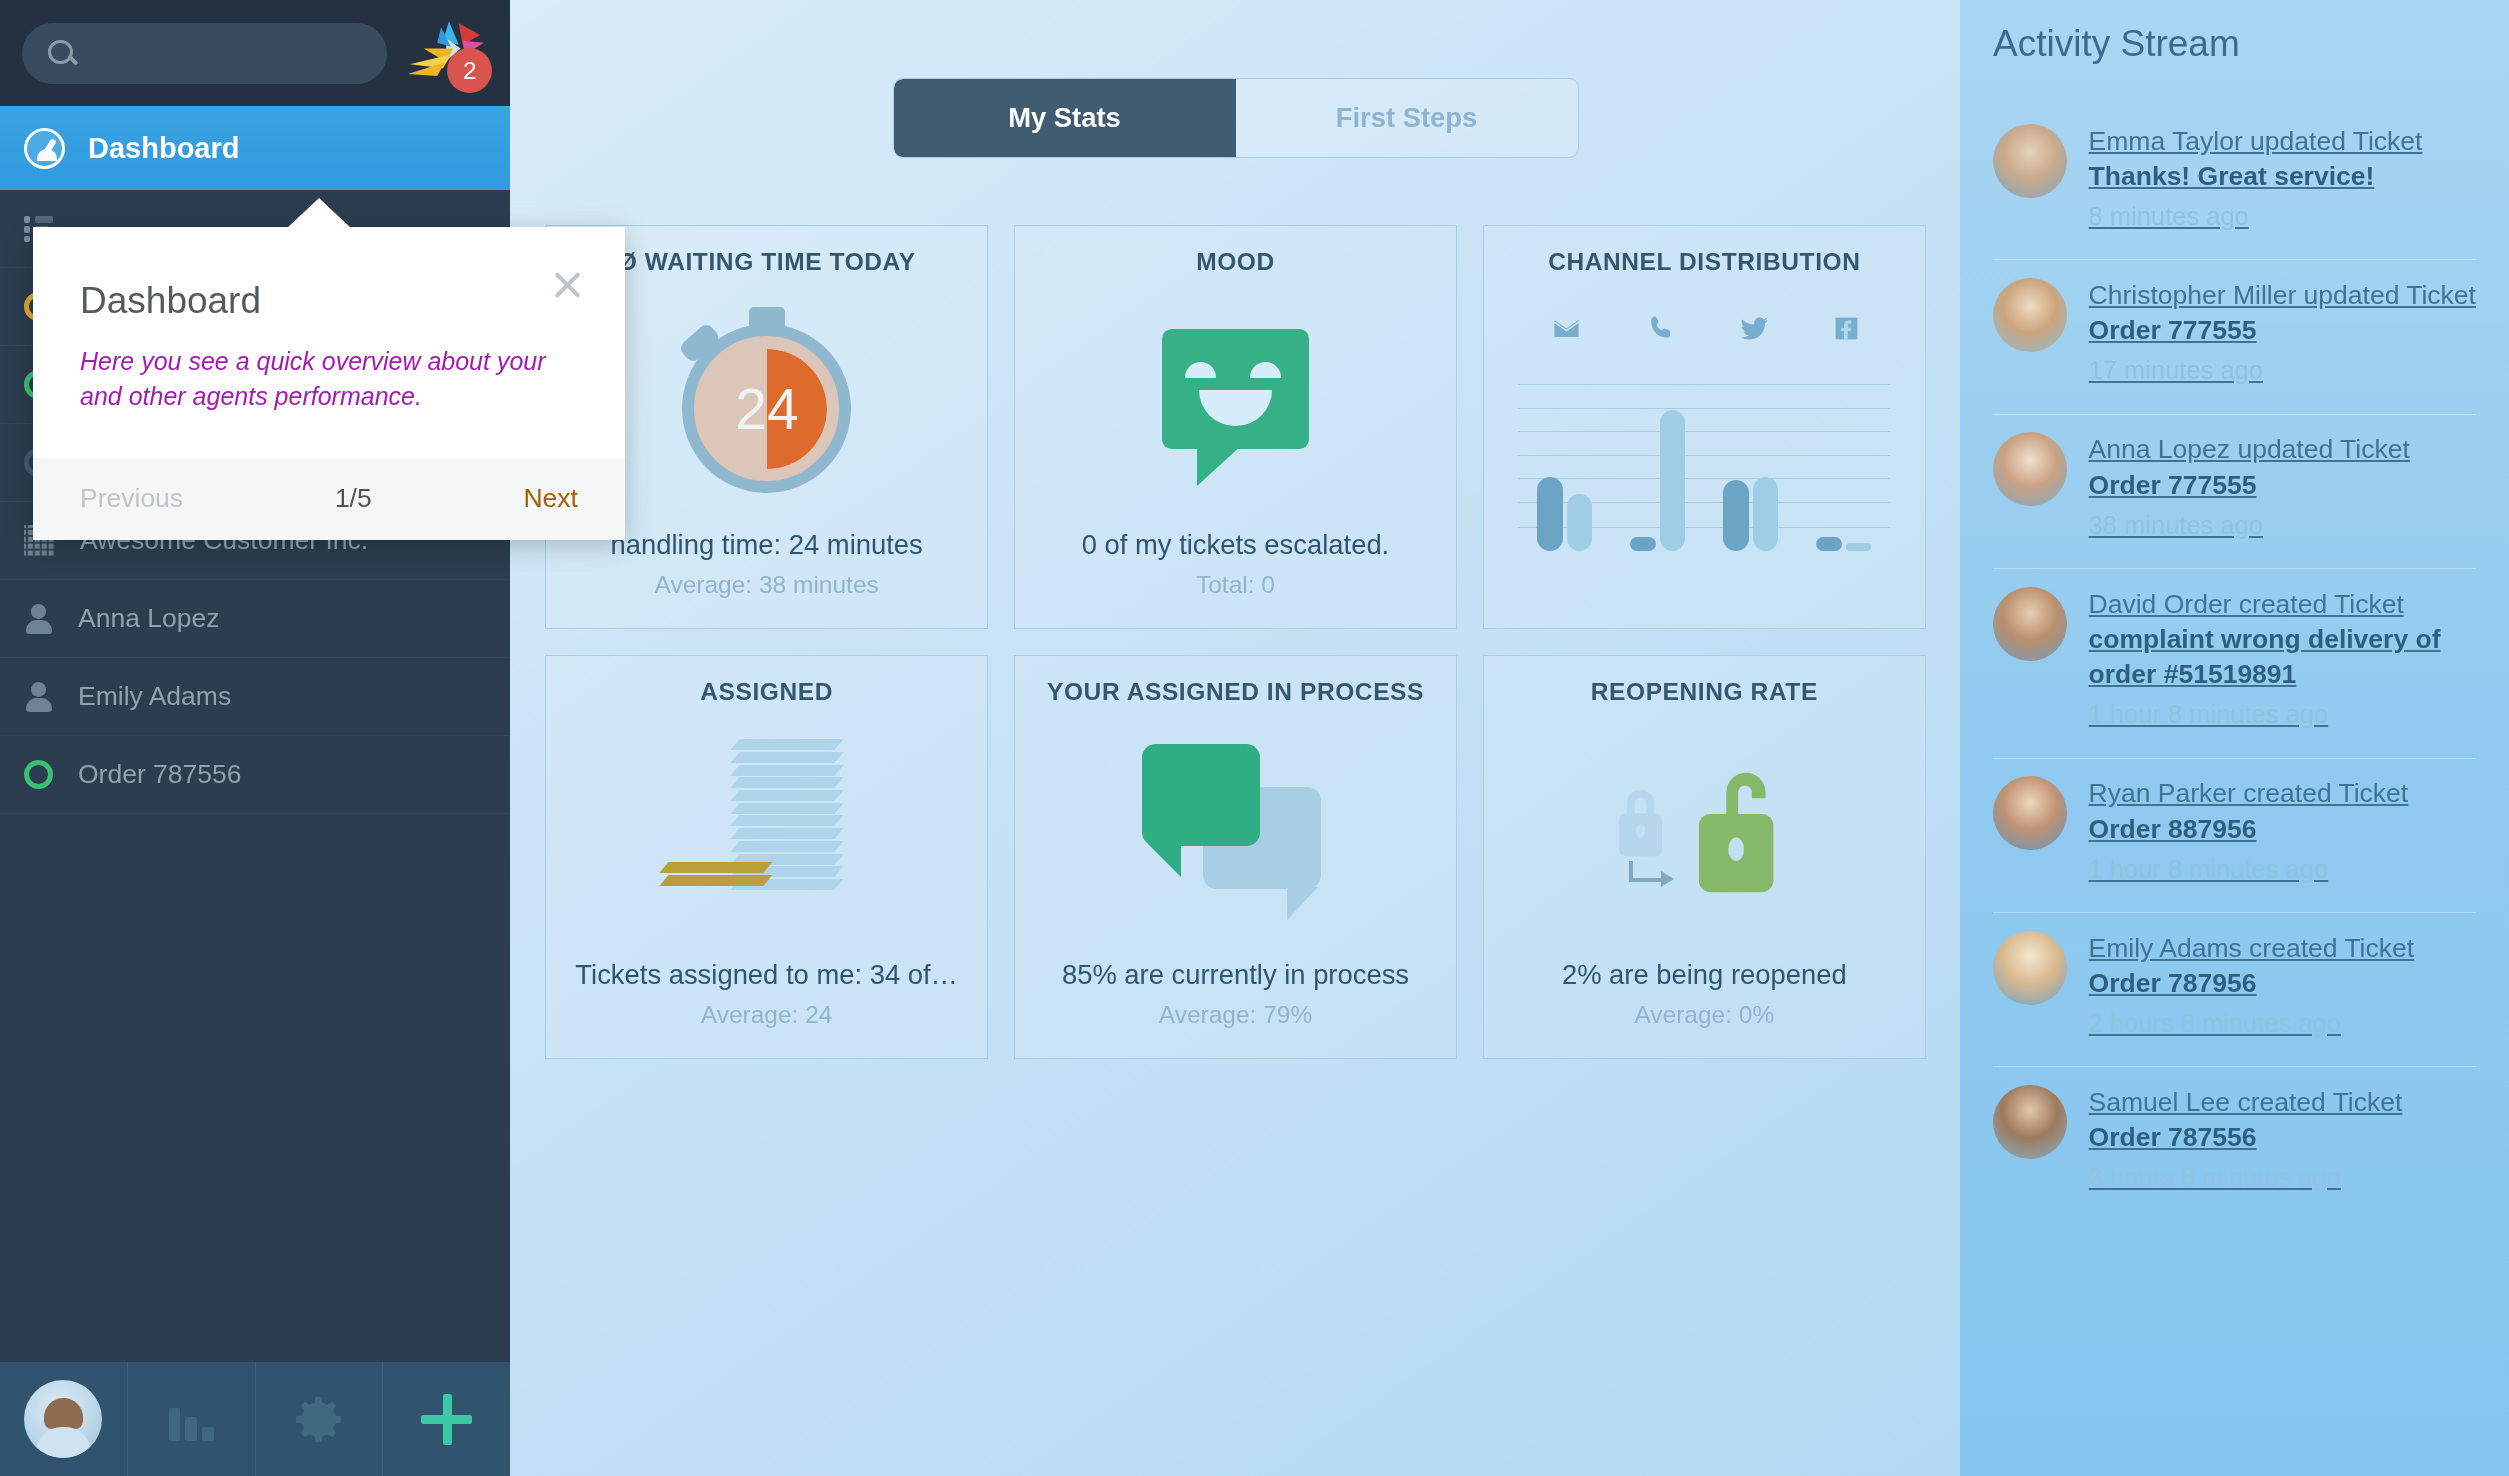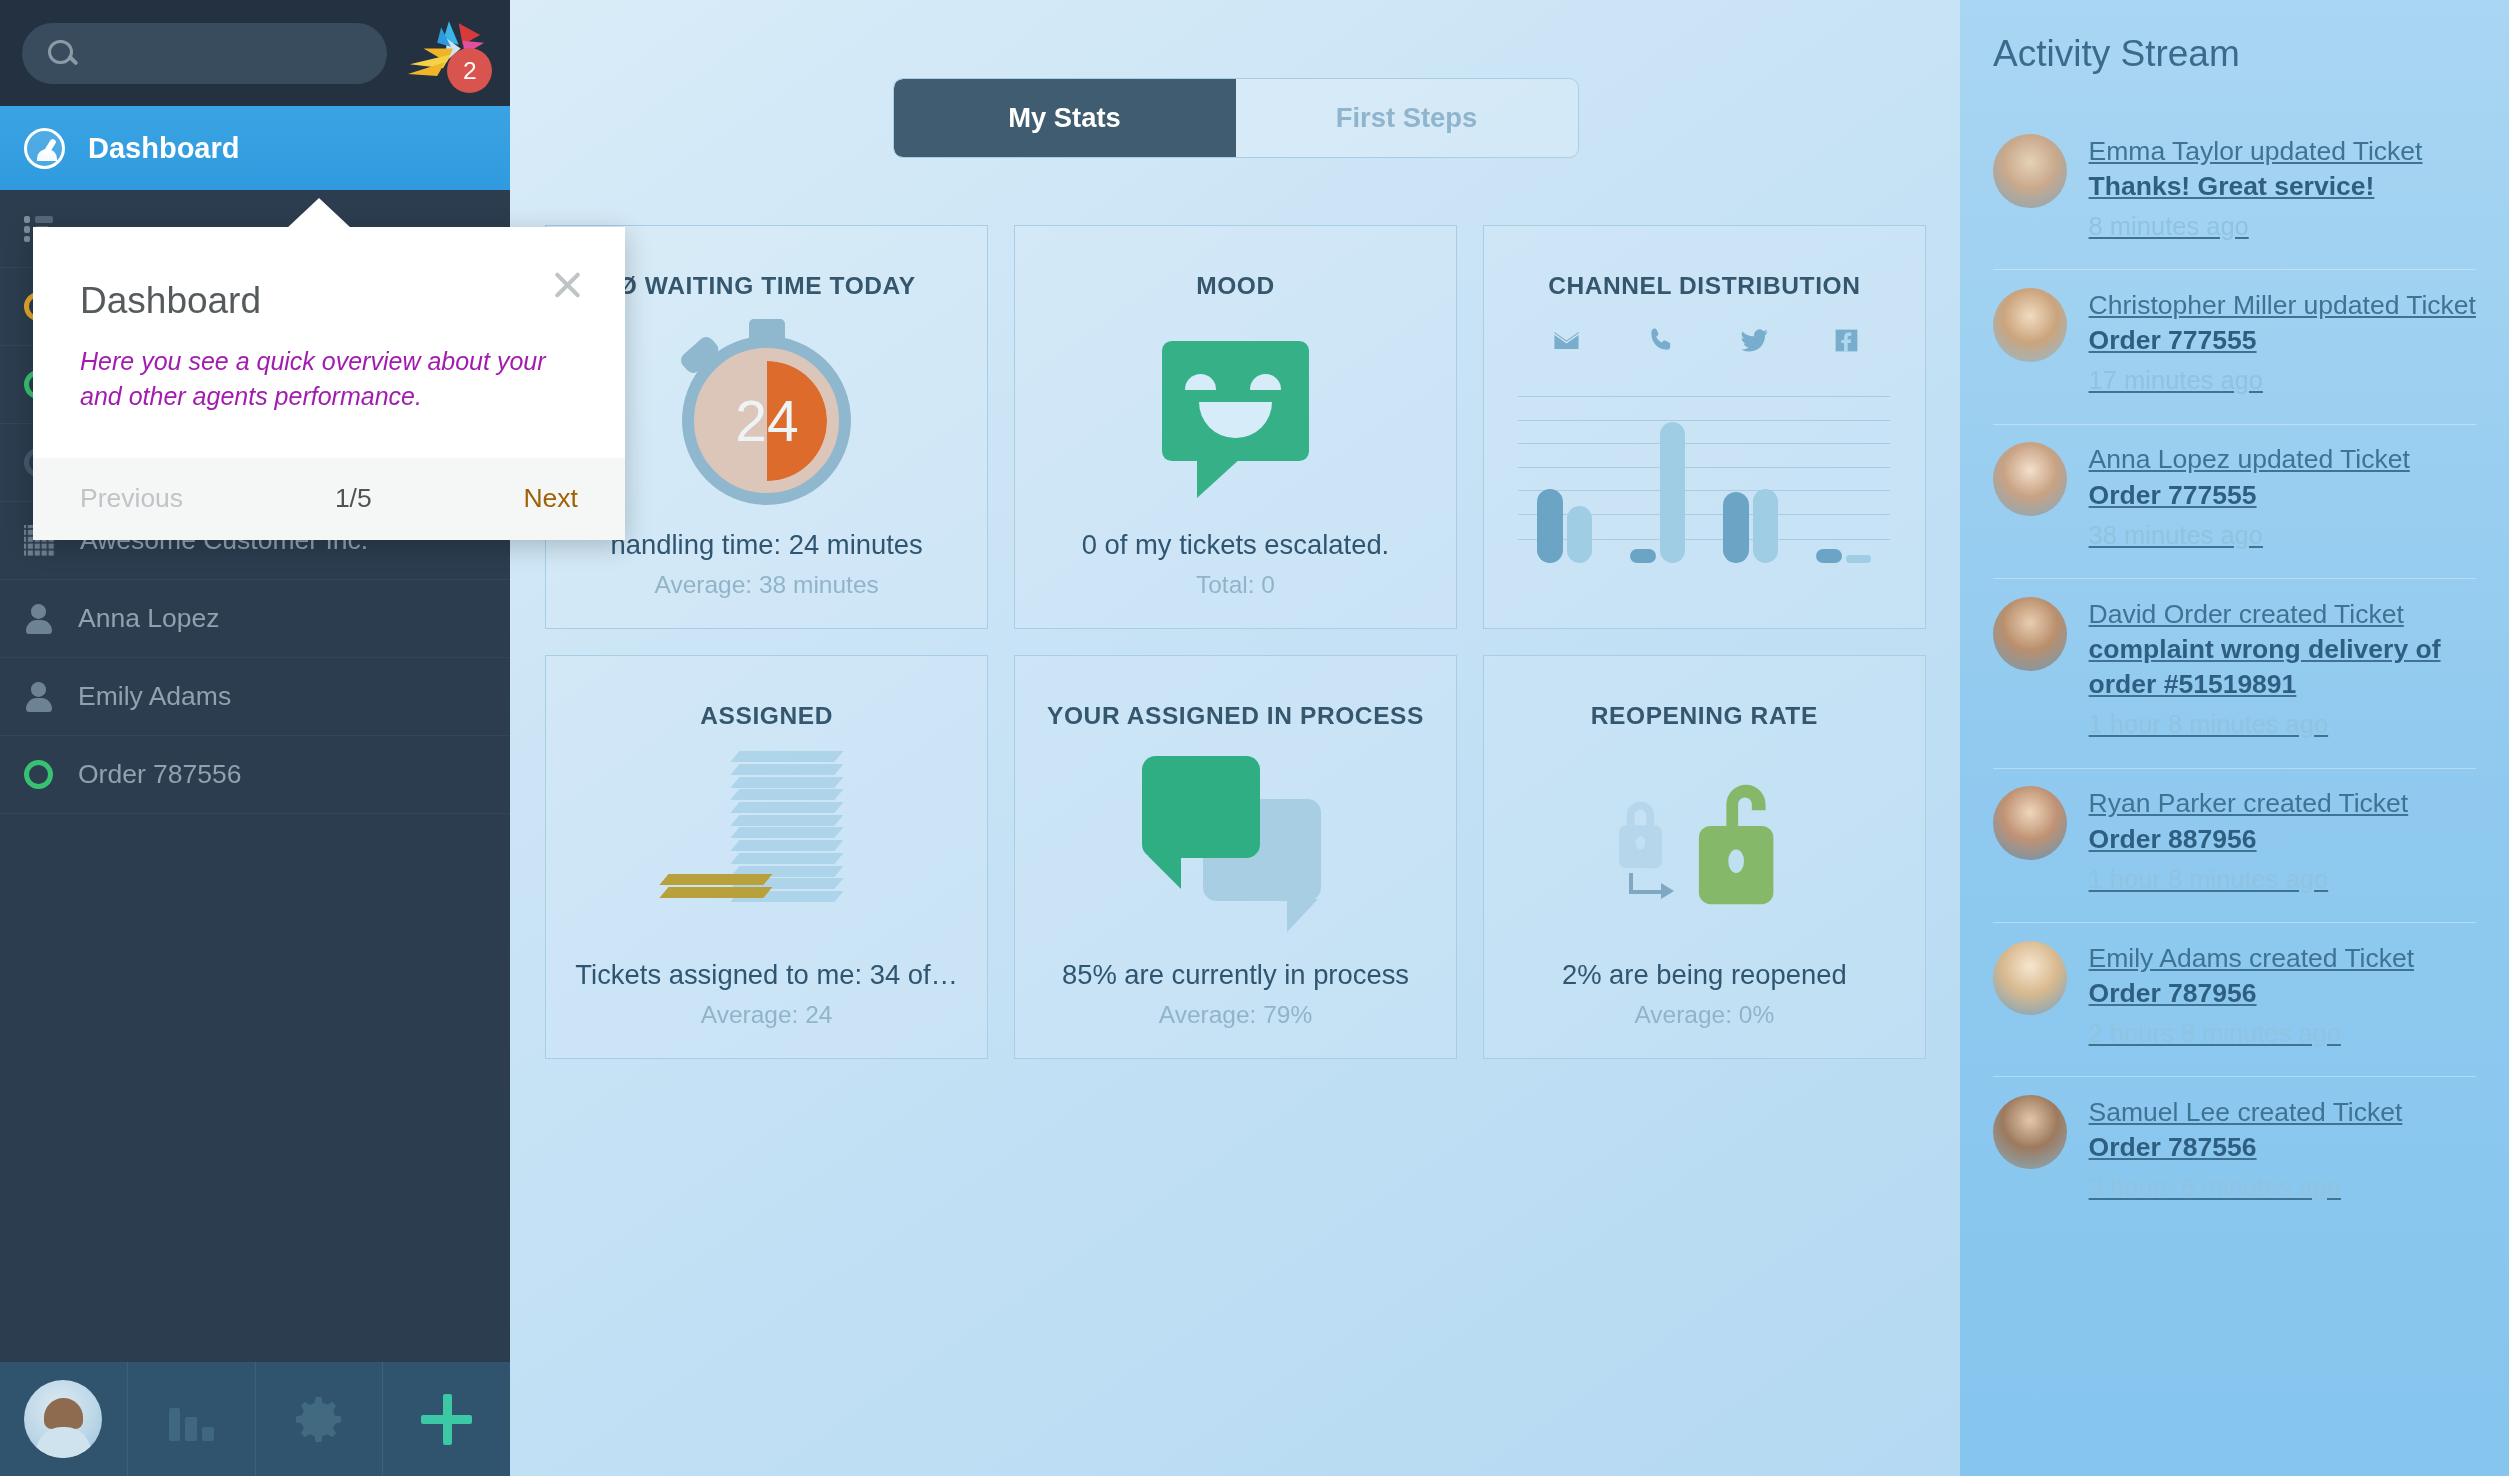--- a/index.html
+++ b/index.html
@@ -182,21 +182,21 @@
     flex: 1 1 0; display: flex; align-items: center; justify-content: center;
     font-size: 27.4px; font-weight: bold; color: #8fb4cd;
   }
   #tab-my-stats { background: #3f5c70; color: #ffffff; border-radius: 8.8px 0 0 8.8px; }
 
   #tiles { margin: 67px 35px 0 35px; display: flex; flex-direction: column; gap: 25.5px; }
   .tile-row { display: flex; gap: 25.5px; }
   .tile {
     flex: 1 1 0; height: 404px; border: 1px solid #a9cde4;
     background: rgba(255,255,255,.10);
-    display: flex; flex-direction: column; align-items: center; padding-top: 46px;
+    display: flex; flex-direction: column; align-items: center; padding-top: 22px;
     position: relative;
   }
   .tile-title {
     font-size: 24.5px; font-weight: bold; color: #35576e; letter-spacing: 0.6px;
   }
   .tile-art { flex: 1 1 auto; display: flex; align-items: center; justify-content: center; width: 100%; }
   .tile-main { font-size: 27.4px; color: #2f5570; margin-bottom: 9.8px; }
   .tile-sub { font-size: 24.5px; color: #91b4c9; margin-bottom: 29px; }
 
   
@@ -300,21 +300,21 @@
   }
   .lock-arrow span {
     position:absolute; right:5.9px; top:10.8px; width:0; height:0;
     border-left: 13.7px solid #7fa8c3; border-top: 8.8px solid transparent; border-bottom: 8.8px solid transparent;
   }
 
   
   #stream {
     position: absolute; left: 1960px; top: 0; width: 549px; height: 1476px;
     background: linear-gradient(180deg, #a9d6f2 0%, #8fc9ef 55%, #86c5ee 100%);
-    padding: 33px 33px 0 33px; overflow: hidden;
+    padding: 23px 33px 0 33px; overflow: hidden;
   }
   #stream-title { font-size: 37px; color: #3a6b8c; margin-bottom: 41px; font-weight: 400; }
   .act {
     display: flex; gap: 21.6px; padding: 17.6px 0 25.5px 0;
     border-bottom: 1px solid rgba(255,255,255,.35);
   }
   .act:last-child { border-bottom: none; }
   .act-av {
     width: 74px; height: 74px; flex: 0 0 74px; border-radius: 50%;
     position: relative; overflow: hidden;

